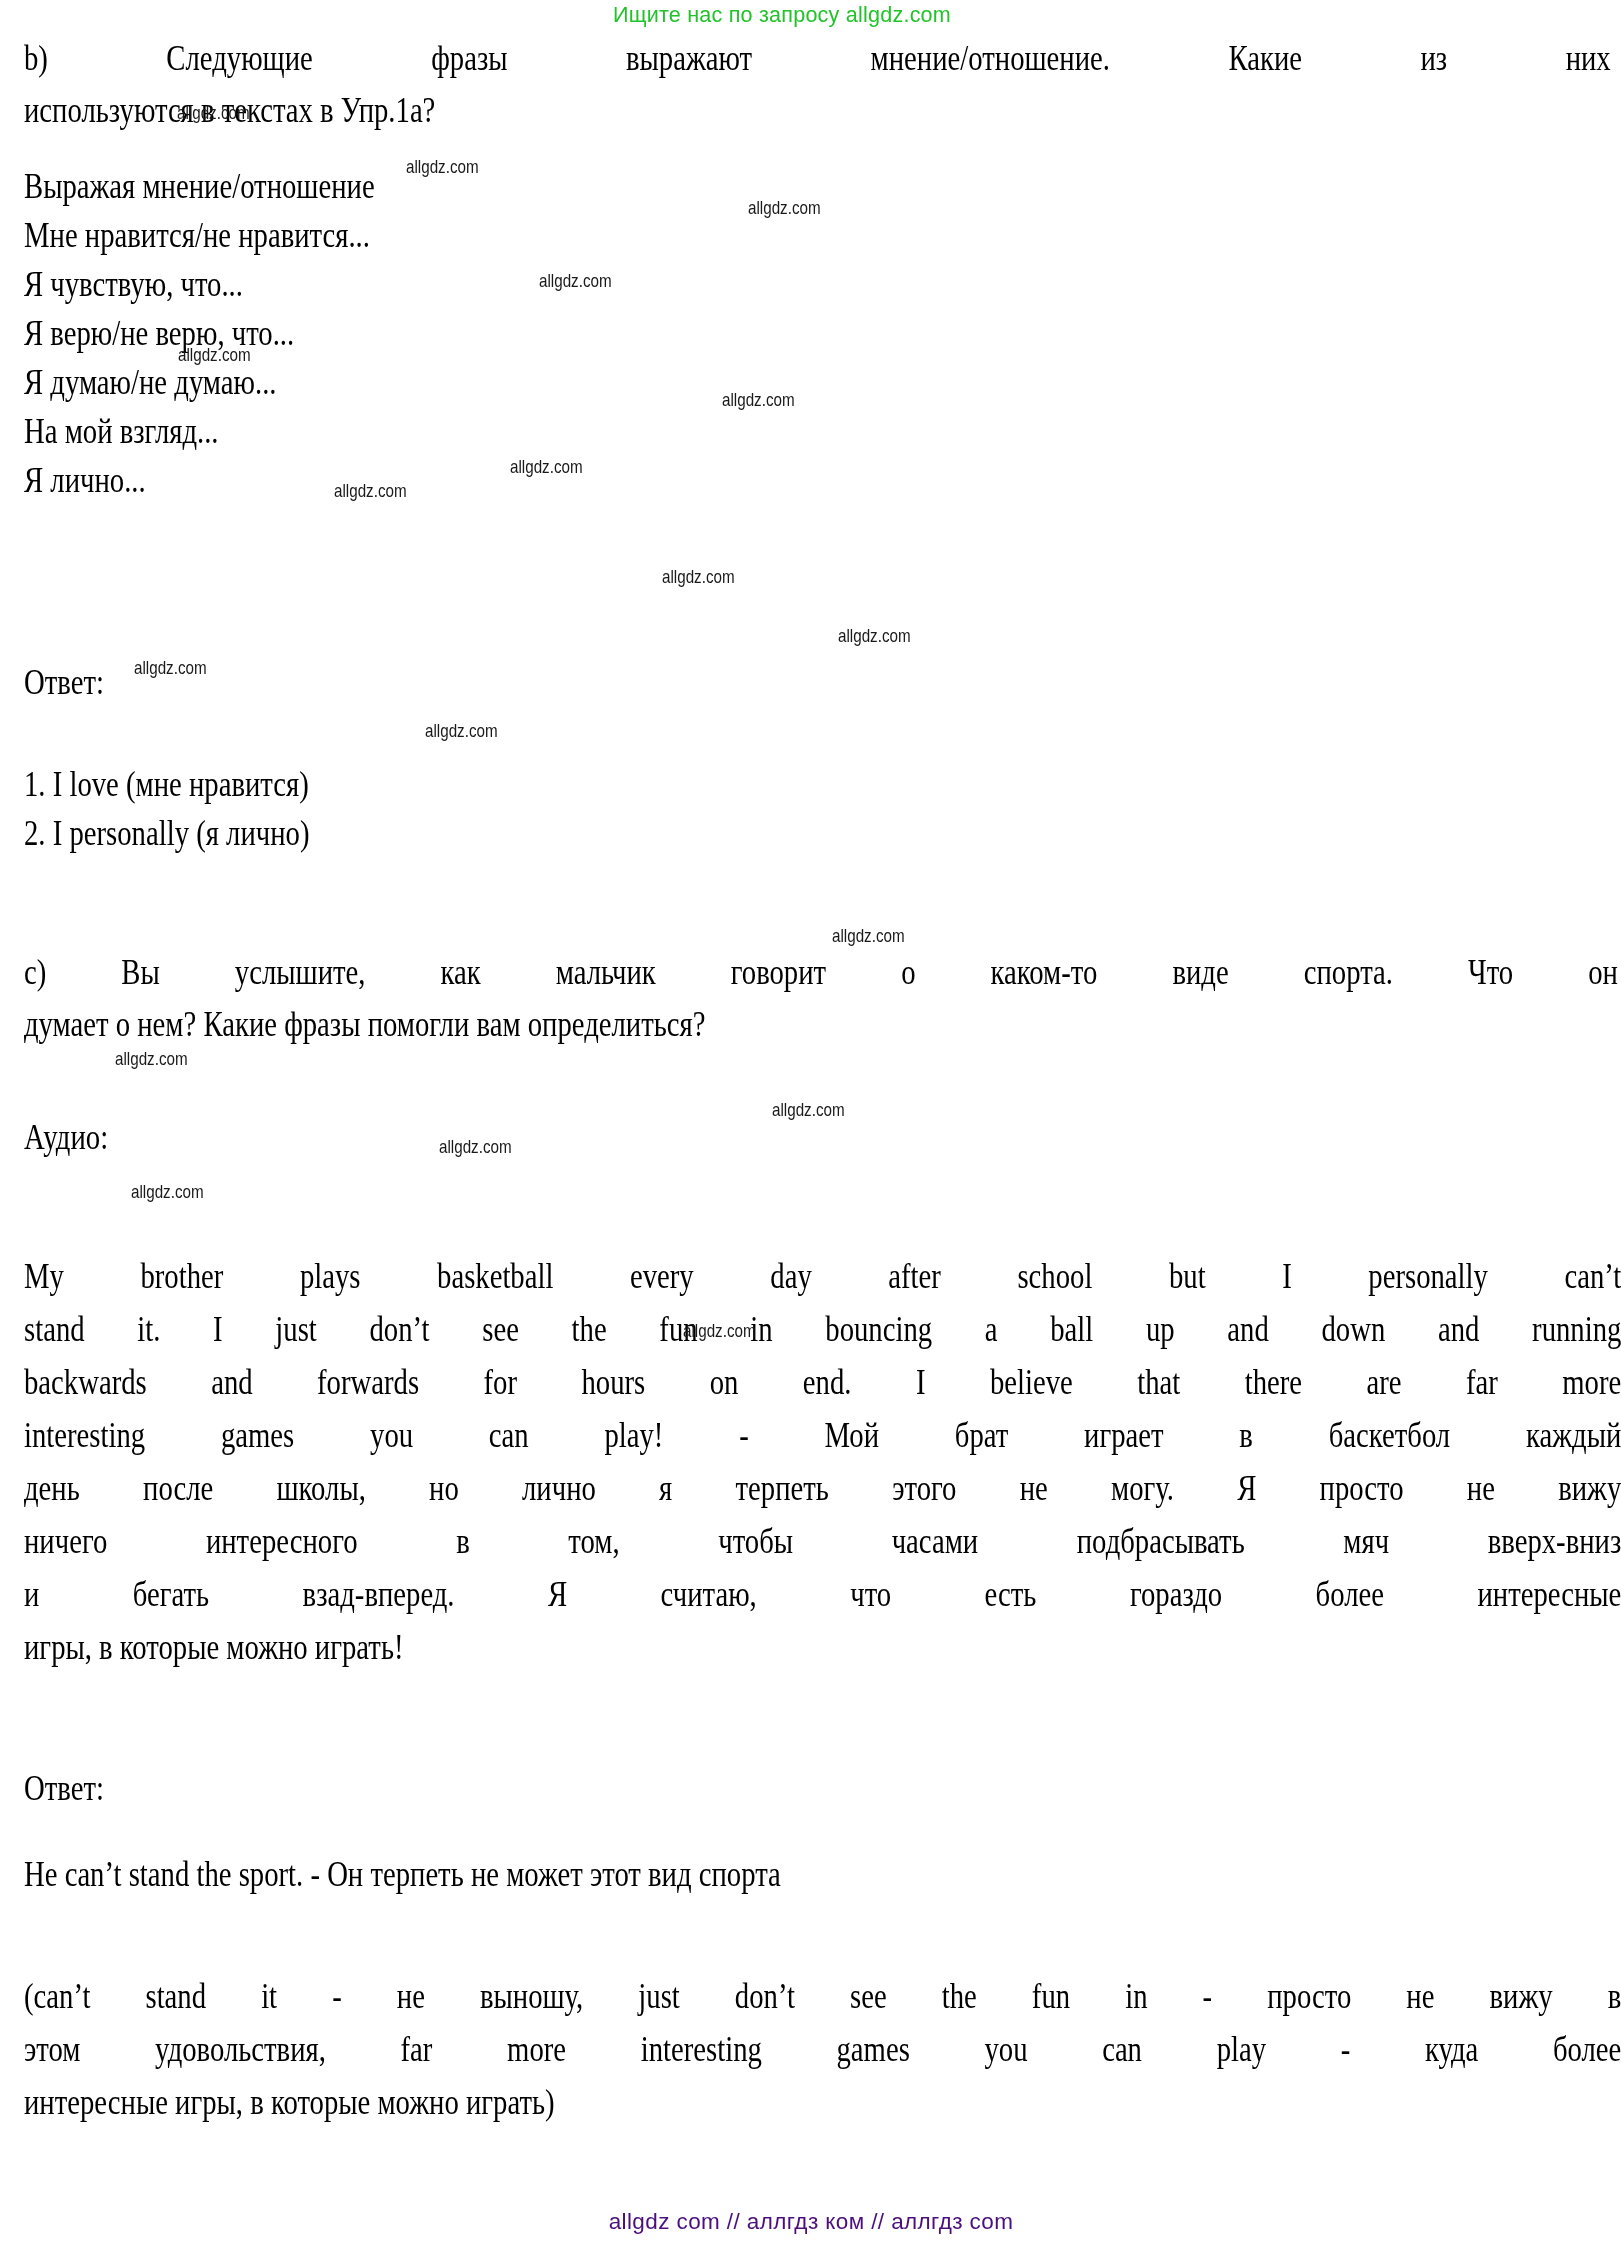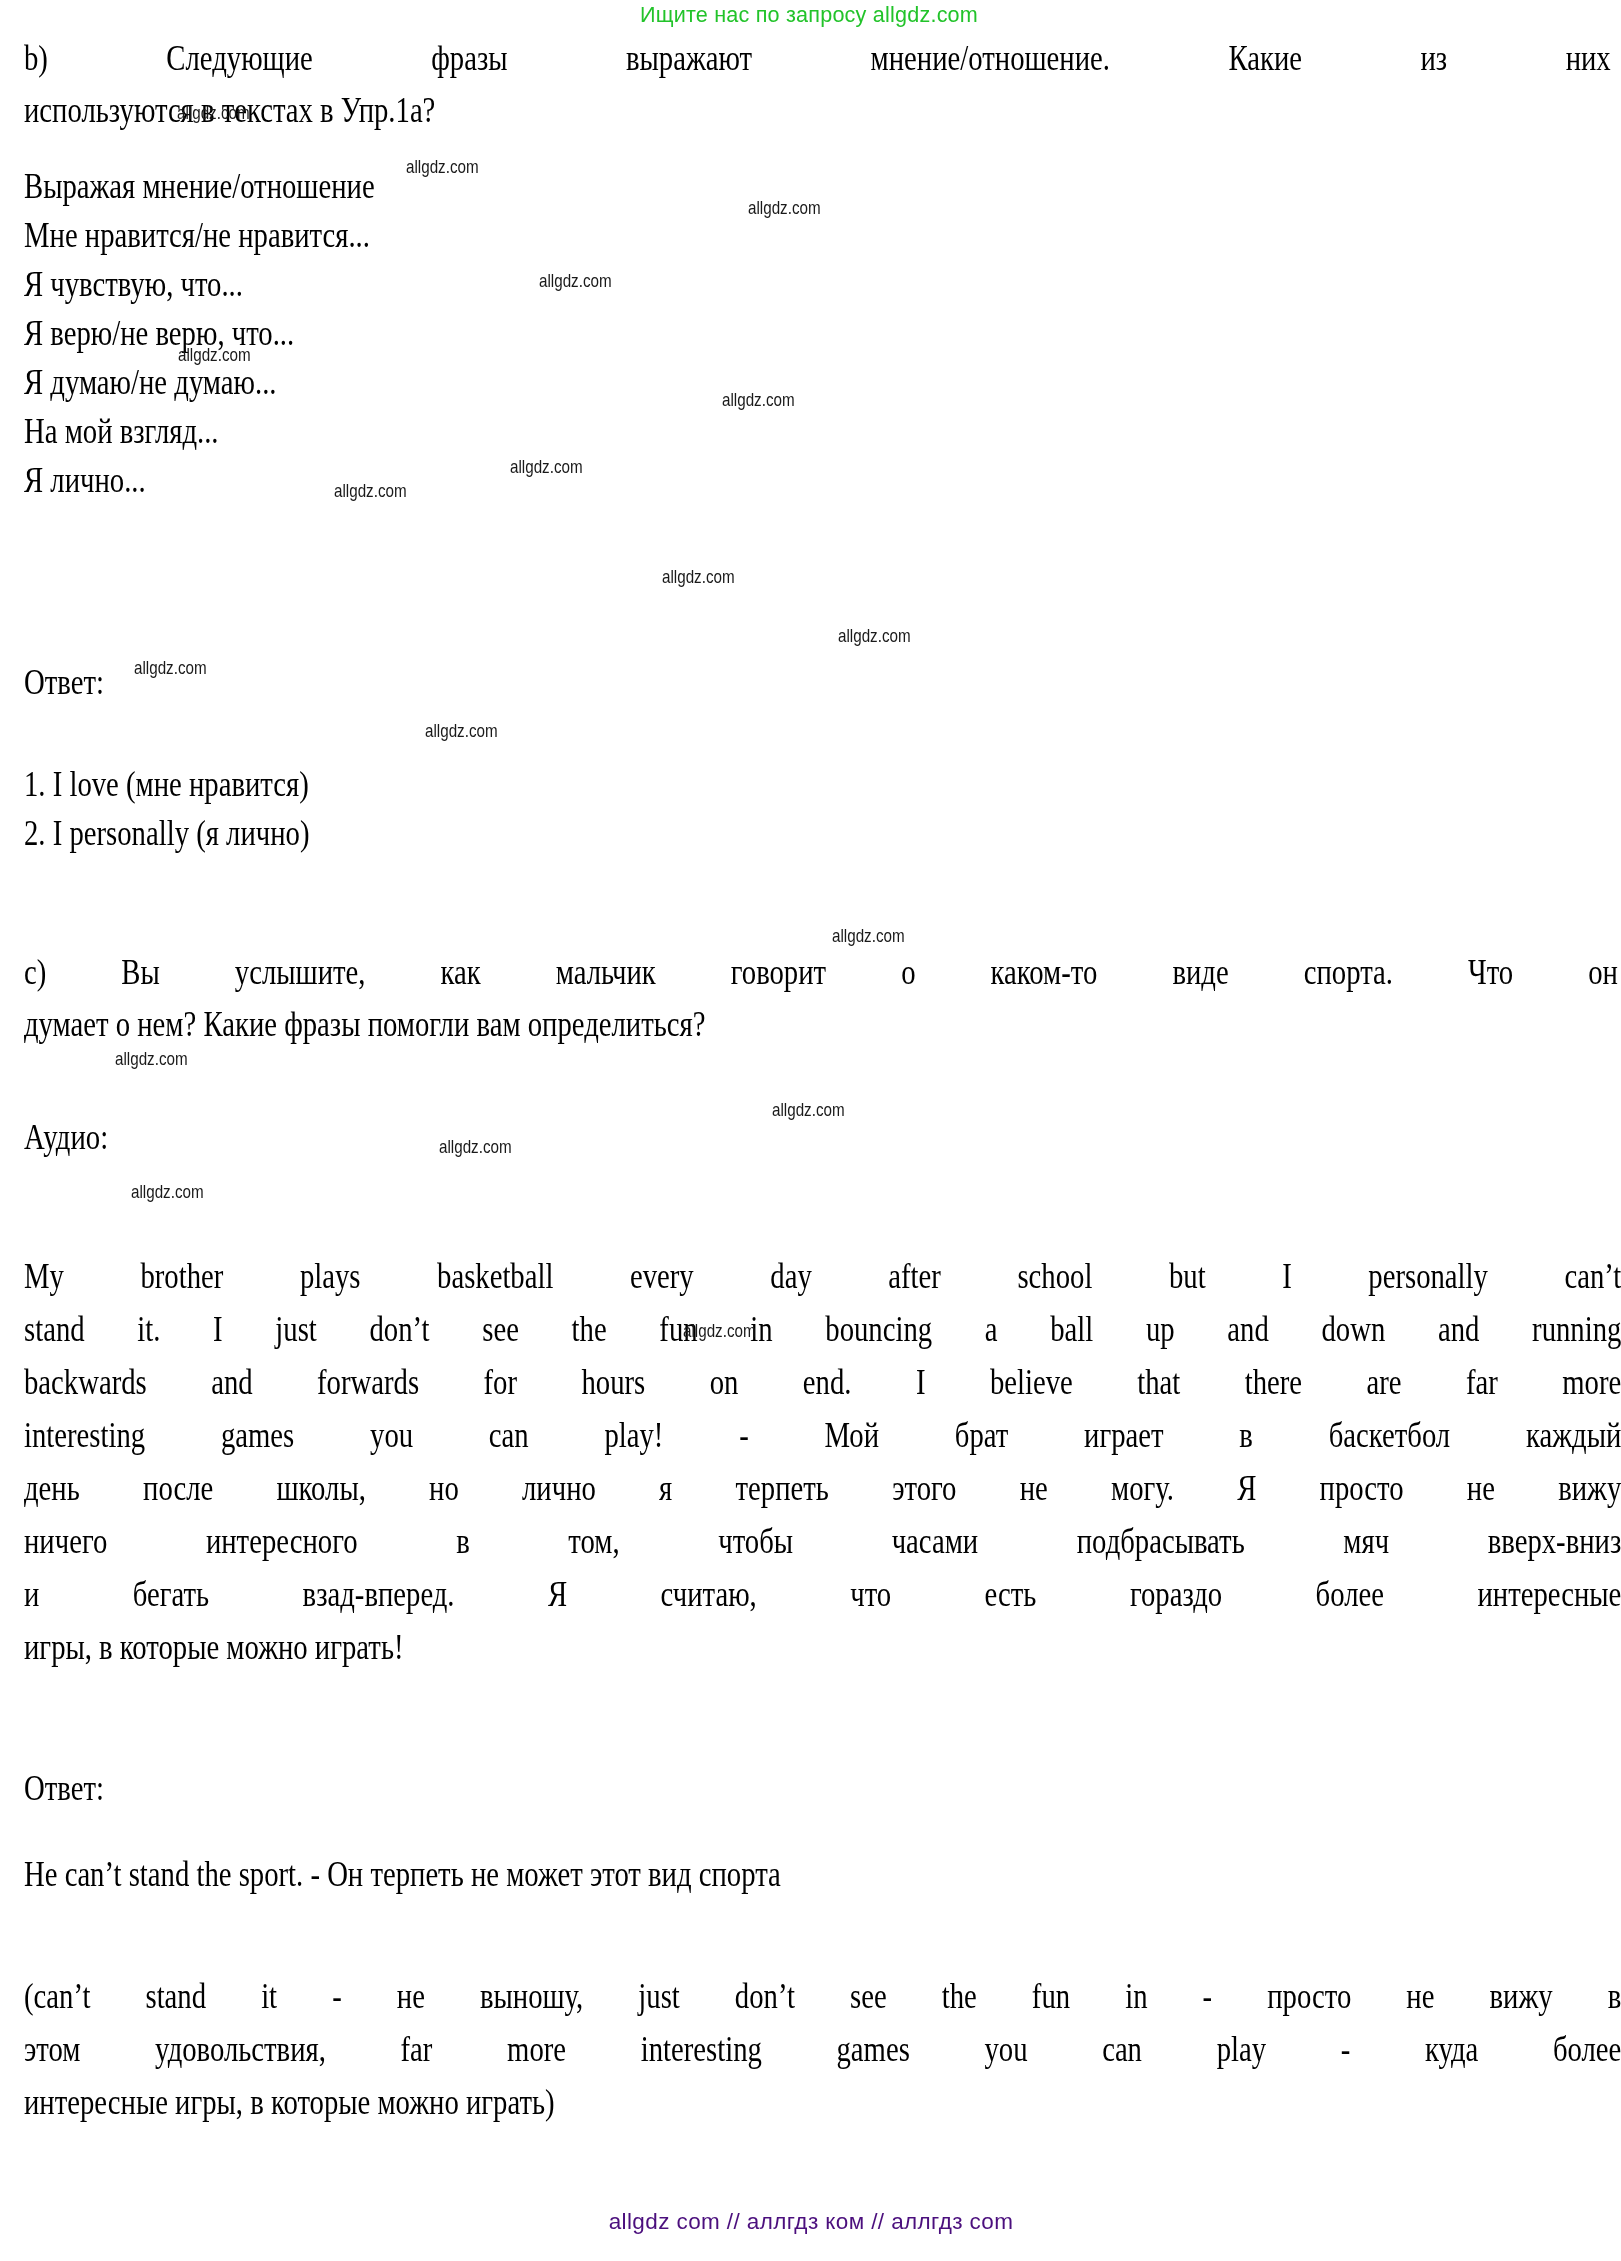--- a/index.html
+++ b/index.html
@@ -21,21 +21,20 @@
     position:absolute;
     top:1.7px;
     left:0;
     width:1564px;
     text-align:center;
     font-family:"Liberation Sans", sans-serif;
     font-size:21.6px;
     color:#22c32a;
     letter-spacing:0.2px;
     white-space:nowrap;
-    margin-left:27px;
   }
 
   
   .page{
     position:absolute;
     top:0; left:0;
     width:1622px;
     height:2261px;
   }
 

